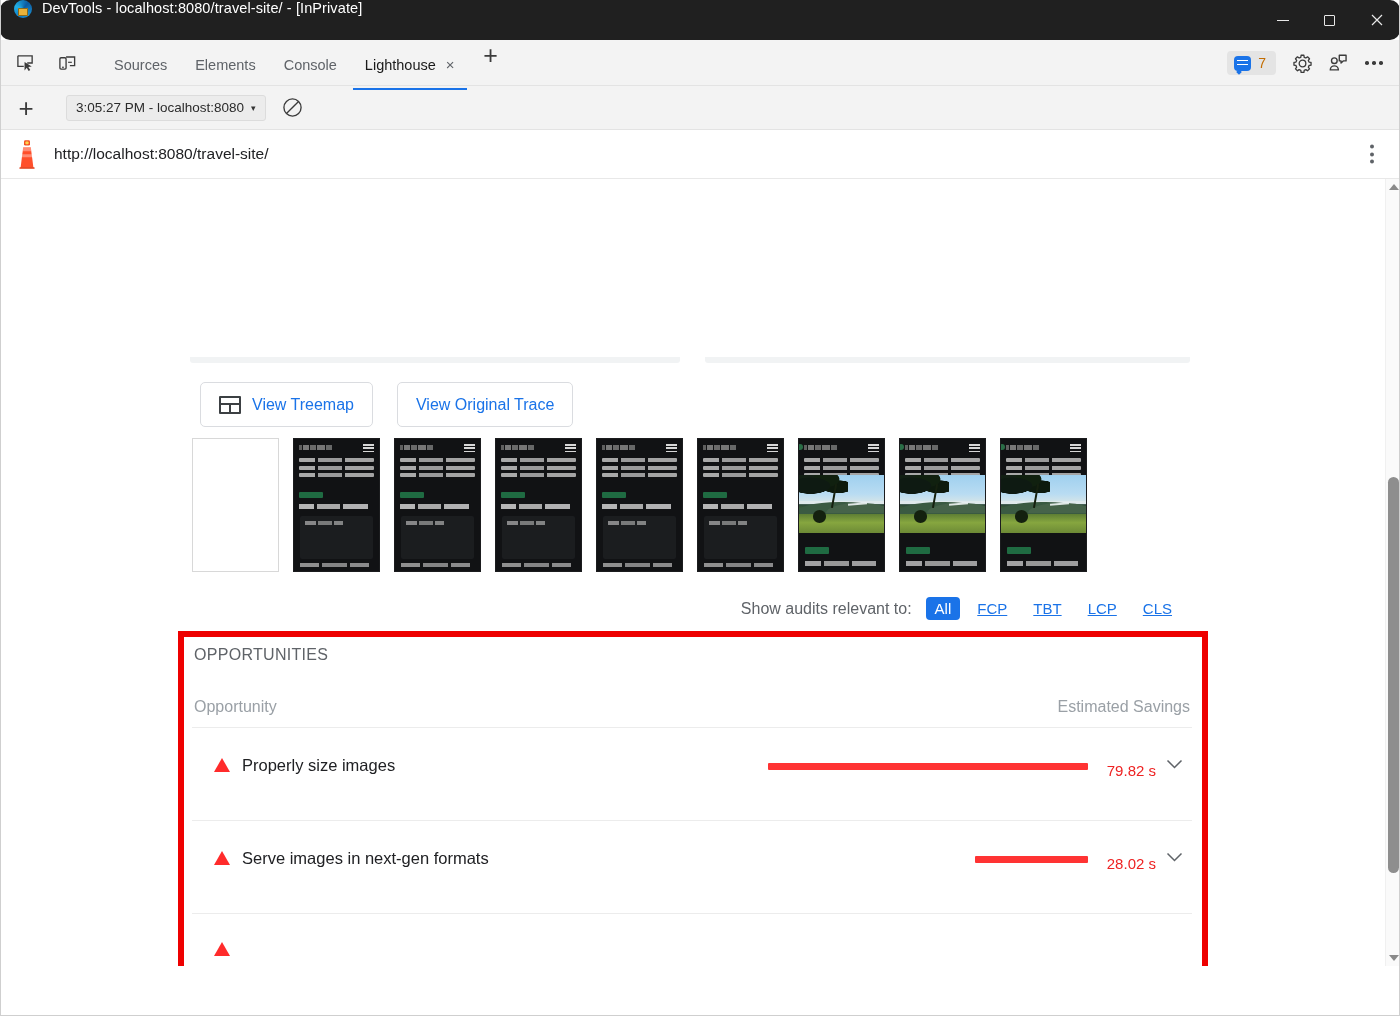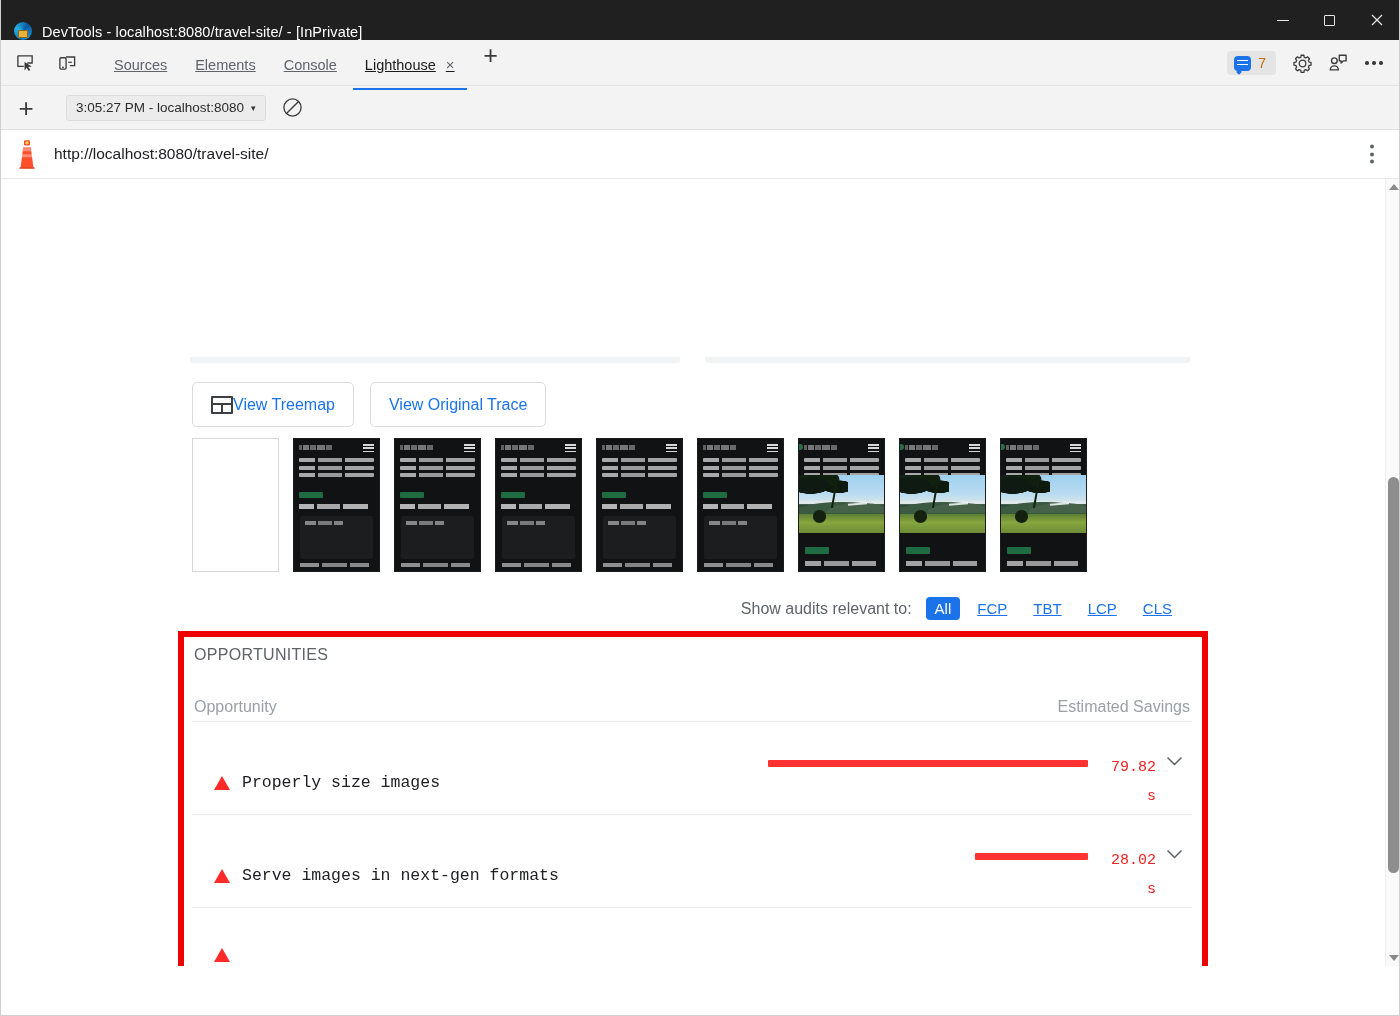--- a/index.html
+++ b/index.html
@@ -7,22 +7,23 @@
   html, body {
     width: 1400px; height: 1016px;
     font-family: "Liberation Sans", sans-serif;
     background: #ffffff;
     overflow: hidden;
   }
 
   
   .titlebar {
     height: 40px; background: #202020; color: #ffffff;
-    display: flex; align-items: flex-end;
+    display: flex; align-items: flex-start;
     position: relative;
+    border-radius: 10px;
   }
   .tb-favicon {
     width: 18px; height: 18px; margin-left: 14px; margin-right: 10px;
     border-radius: 50%;
     background: conic-gradient(from 200deg, #0e7ac4 0deg, #22b0e5 90deg, #0b5aa0 200deg, #1a8fd0 300deg, #0e7ac4 360deg);
     position: relative; flex: none;
   }
   .tb-favicon::after {
     content:""; position:absolute; left:4px; top:8px; width:10px; height:8px;
     background:#e8b23a; border-radius:1px;
@@ -45,21 +46,20 @@
   }
   .tool-icon {
     width: 34px; height: 30px; display: flex; align-items: center; justify-content: center;
     margin-left: 8px; border-radius: 4px; color: #3b3b3b;
   }
   .tabs { display: flex; align-items: stretch; height: 46px; margin-left: 16px; }
   .tab {
     display: flex; align-items: center; padding: 0 14px;
     font-size: 14.5px; color: #5f6368; height: 50px; position: relative;
     white-space: nowrap;
-    text-decoration: underline;
   }
   .tab.active { color: #1a1a1a; }
   .tab.active::after {
     content: ""; position: absolute; left: 2px; right: 2px; bottom: 0;
     height: 2px; background: #1a73e8;
   }
   .tab-close {
     margin-left: 10px; font-size: 15px; color: #5f6368; line-height: 1;
   }
   .tab-plus {
@@ -132,22 +132,22 @@
     border-radius: 0 0 3px 3px;
   }
   .clip-bar-b {
     position:absolute; left: 705px; top: 178px; width: 485px; height: 6px; background:#f1f3f4;
     border-radius: 0 0 3px 3px;
   }
 
   .btnrow { position:absolute; left: 192px; top: 203px; display:flex; gap: 16px; }
   .lh-btn {
     height: 45px; border: 1px solid #dadce0; border-radius: 5px; background:#fff;
-    display:flex; align-items:center; padding: 0 18px;
-    font-size: 16px; color: #1a73e8;
+    display:flex; align-items:center; gap: 11px; padding: 0 18px;
+    font-size: 16px; color: #1a73e8; margin-left: 8px;
   }
   .treemap-glyph {
     width: 22px; height: 18px; border: 2.4px solid #3c4043; border-radius: 1px;
     position: relative; flex:none;
   }
   .treemap-glyph::before {
     content:""; position:absolute; left:0; right:0; top: 5px; height: 2.4px; background:#3c4043;
   }
   .treemap-glyph::after {
     content:""; position:absolute; left: 8px; top: 7.4px; bottom: 0; width: 2.4px; background:#3c4043;
@@ -226,26 +226,26 @@
   }
   .chip.active { background:#1a73e8; color:#fff; text-decoration:none; font-weight:500; }
 
   
   .opp-box {
     position:absolute; left: 192px; top: 458px; width: 1000px;
   }
   .opp-title { font-size: 16px; color: #5f6368; letter-spacing: .3px; padding: 9px 0 0 2px; }
   .opp-head {
     display:flex; justify-content: space-between; align-items:flex-end;
-    font-size: 16px; color: #9aa0a6; padding: 34px 2px 5px 2px;
+    font-size: 16px; color: #9aa0a6; padding: 34px 2px 11px 2px;
     border-bottom: 1px solid #ececec;
   }
   .opp-row {
-    display:flex; align-items: center; min-height: 93px;
-    border-bottom: 1px solid #ececec; padding-top: 28px; font-family: Liberation Mono, monospace;
+    display:flex; align-items: flex-start; min-height: 93px;
+    border-bottom: 1px solid #ececec; padding-top: 28px;
   }
   .opp-row:last-child { border-bottom: none; min-height: 70px; padding-top: 26px; }
   .sev {
     width: 16px; height: 14px; flex:none; margin: 2px 0 0 22px;
   }
   .sev.tri { width:0; height:0; border-left: 8px solid transparent; border-right: 8px solid transparent;
     border-bottom: 14px solid #ff2b2b; }
   .opp-name { font-size: 16.5px; color: #202124; margin-left: 12px; flex: 1; white-space: nowrap; }
   .opp-right { display:flex; align-items: flex-start; }
   .bar-area { width: 330px; display:flex; justify-content: flex-end; padding-top: 7px; }

